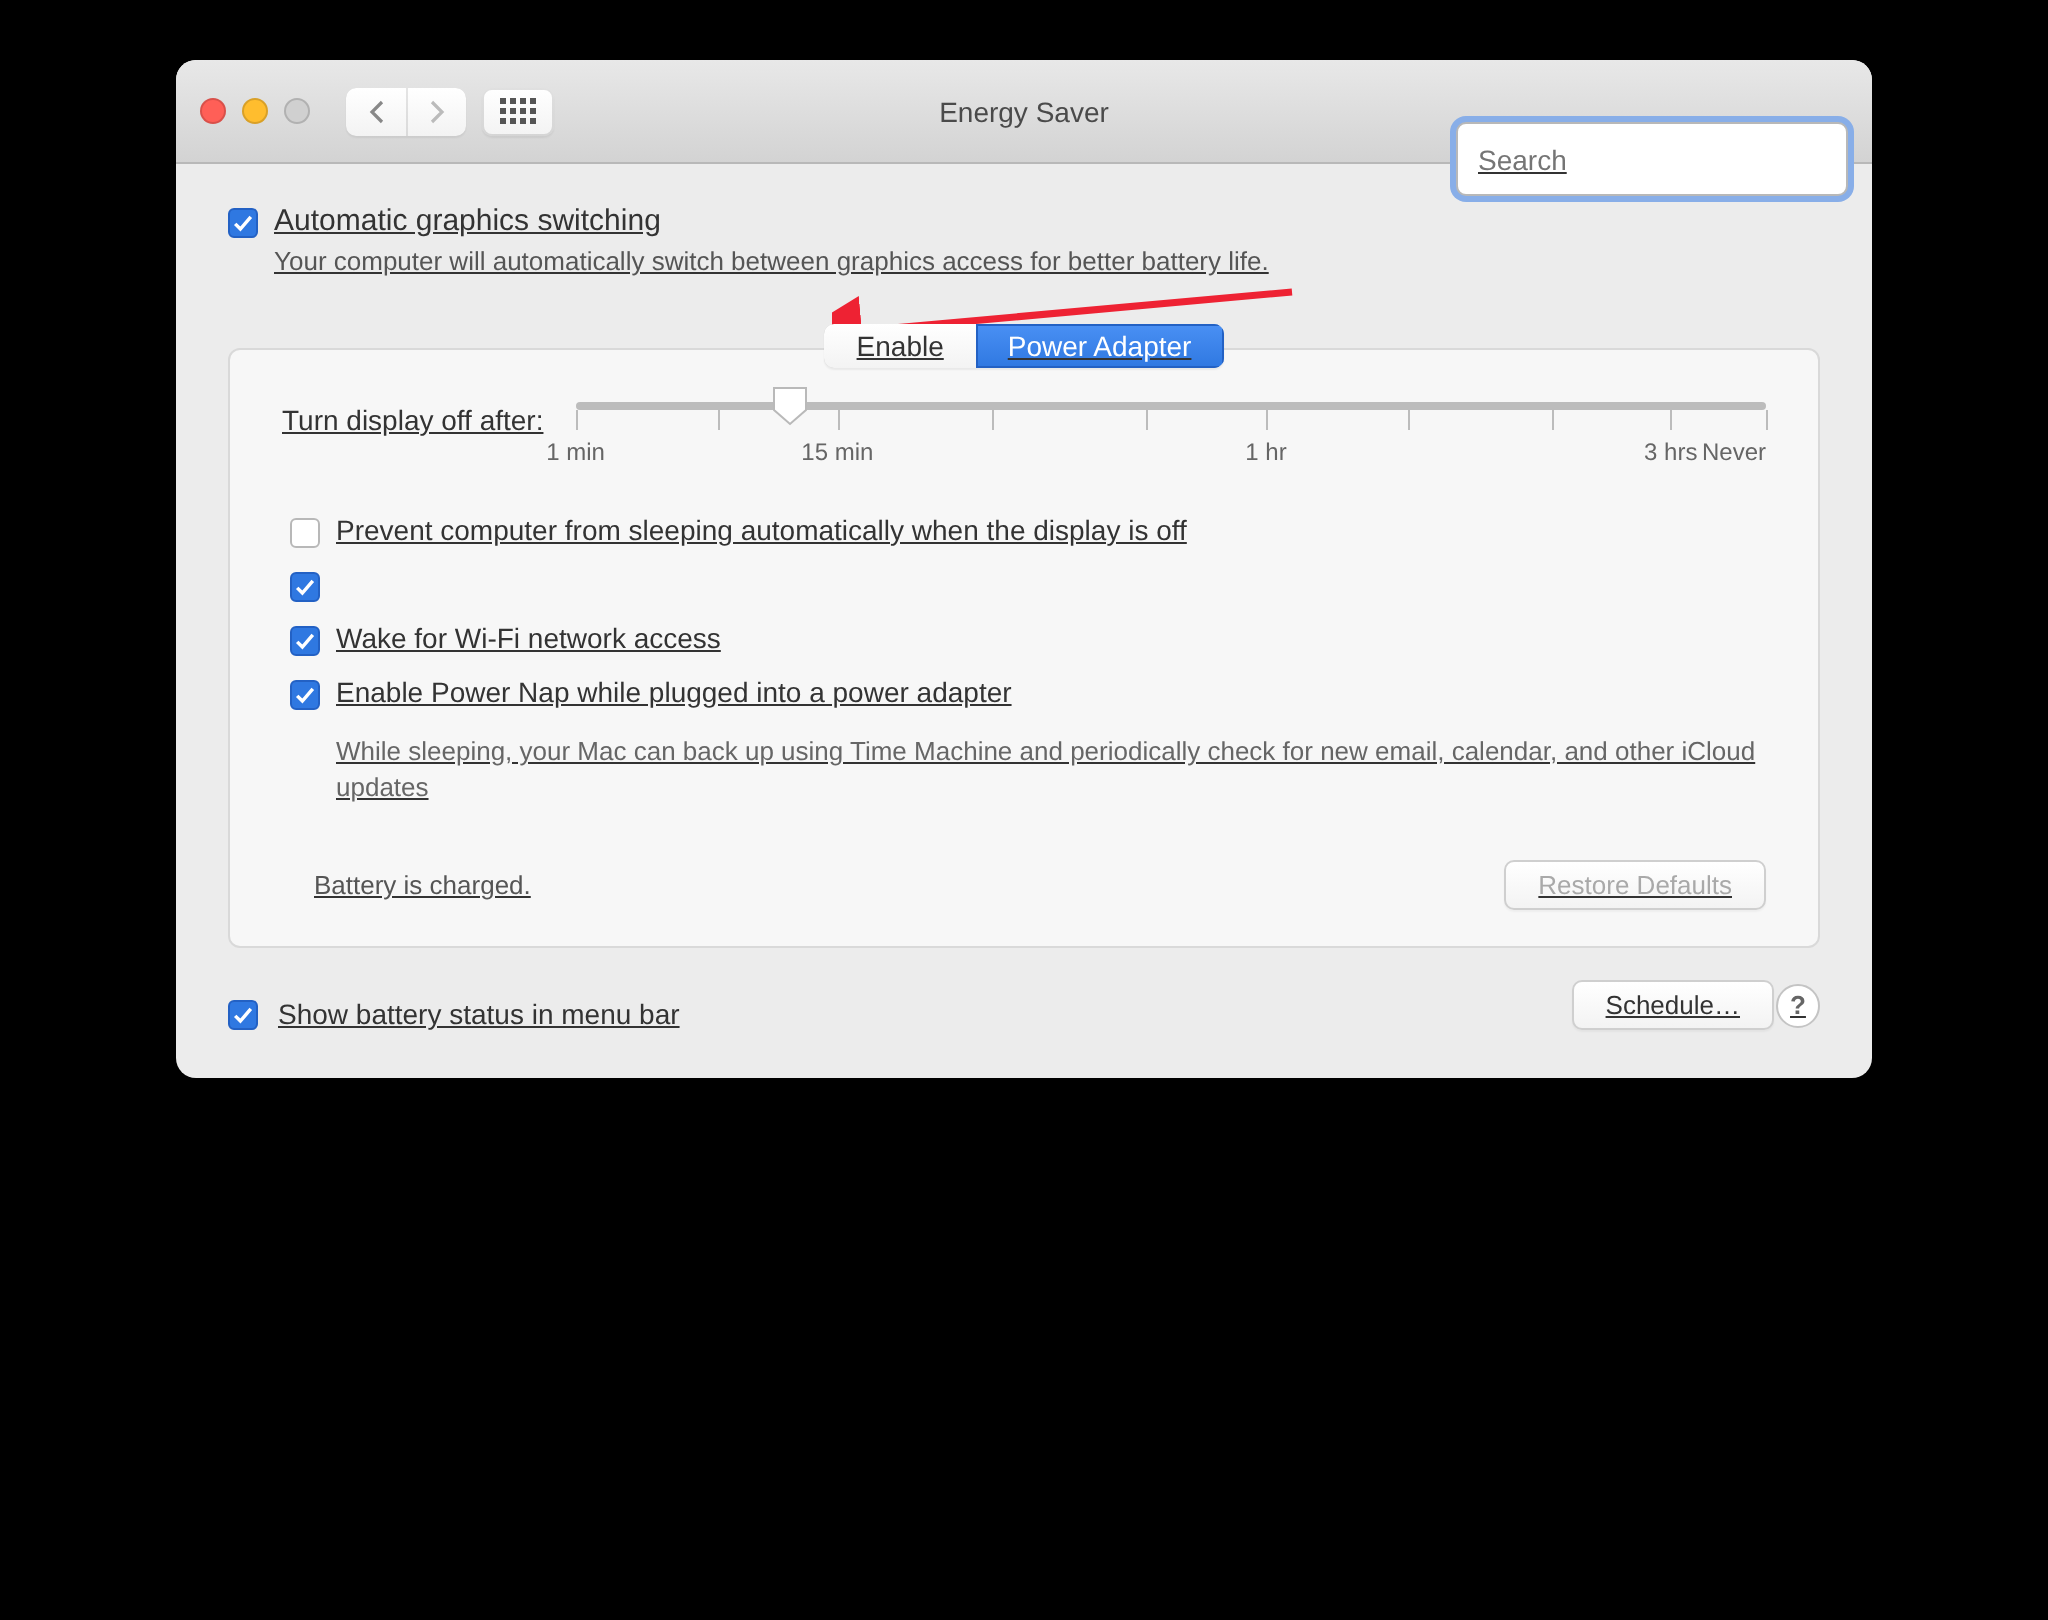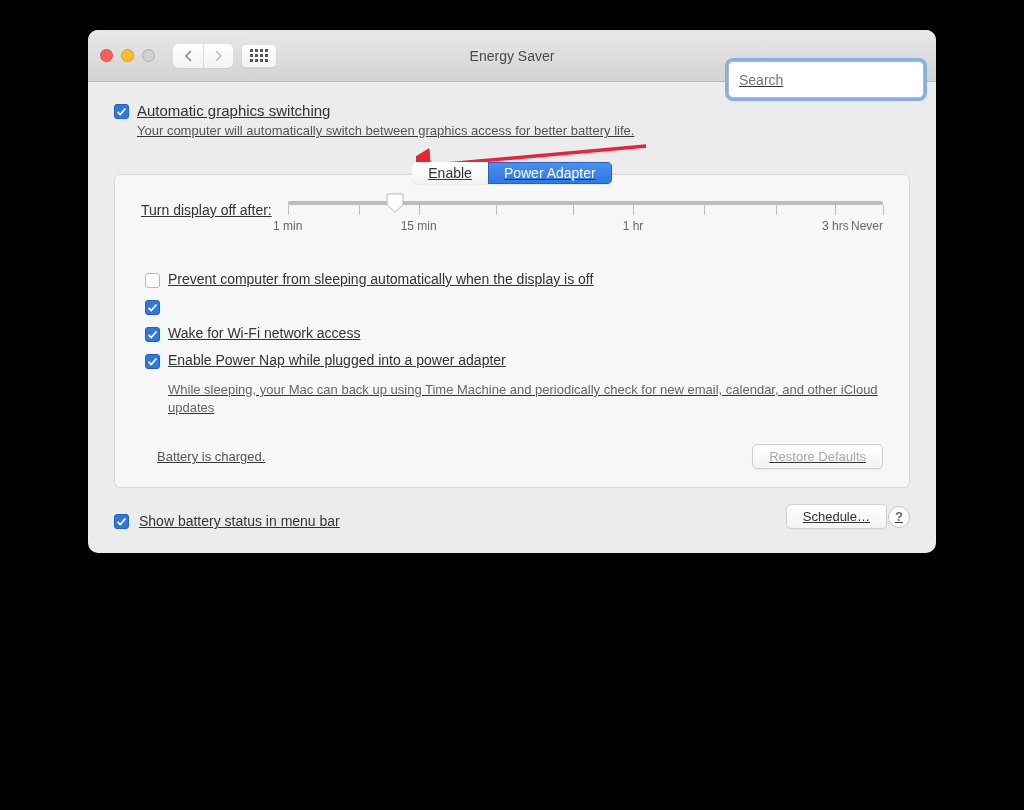--- a/index.html
+++ b/index.html
@@ -107,21 +107,21 @@
     }
     .seg-btn.active {
       background: linear-gradient(#4a90f4,#2f78e1); color:#fff;
       box-shadow: inset 0 0 0 1px #2361c4;
     }
     
     .panel {
       background:#f7f7f7; border:1px solid #d9d9d9; border-radius:6px;
       padding: 26px 26px 18px 26px;
     }
-    .slider-row { display:flex; align-items:flex-start; gap:16px; margin-bottom:32px; }
+    .slider-row { display:flex; align-items:flex-start; gap:16px; margin-bottom:18px; }
     .slider-label { font-size:14px; white-space:nowrap; padding-top:1px; }
     .slider-track-wrap { flex:1; position:relative; }
     .slider-track {
       height:4px; background:#bcbcbc; border-radius:2px; position:relative;
     }
     .tick { position:absolute; top:4px; width:1px; height:10px; background:#bcbcbc; }
     .tick-labels { position:relative; height:20px; margin-top:14px; font-size:12px; color:#666; }
     .tick-label { position:absolute; transform:translateX(-50%); white-space:nowrap;}
     .tick-label.right { transform:none; right:0; }
     .slider-thumb {

